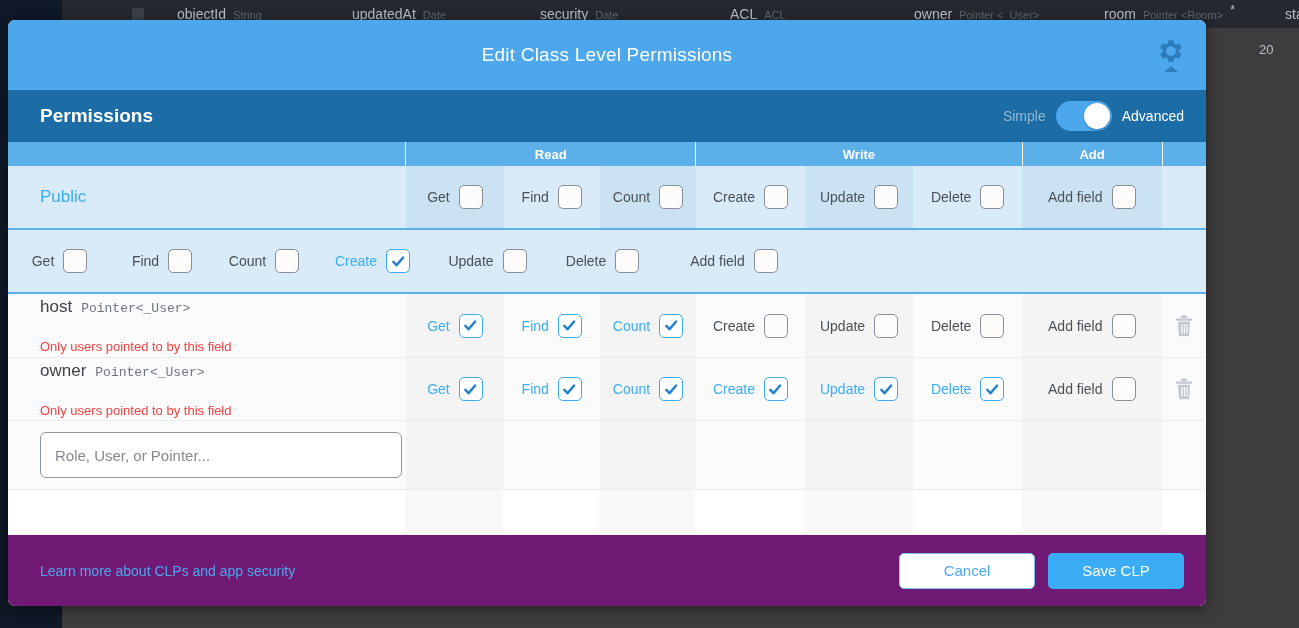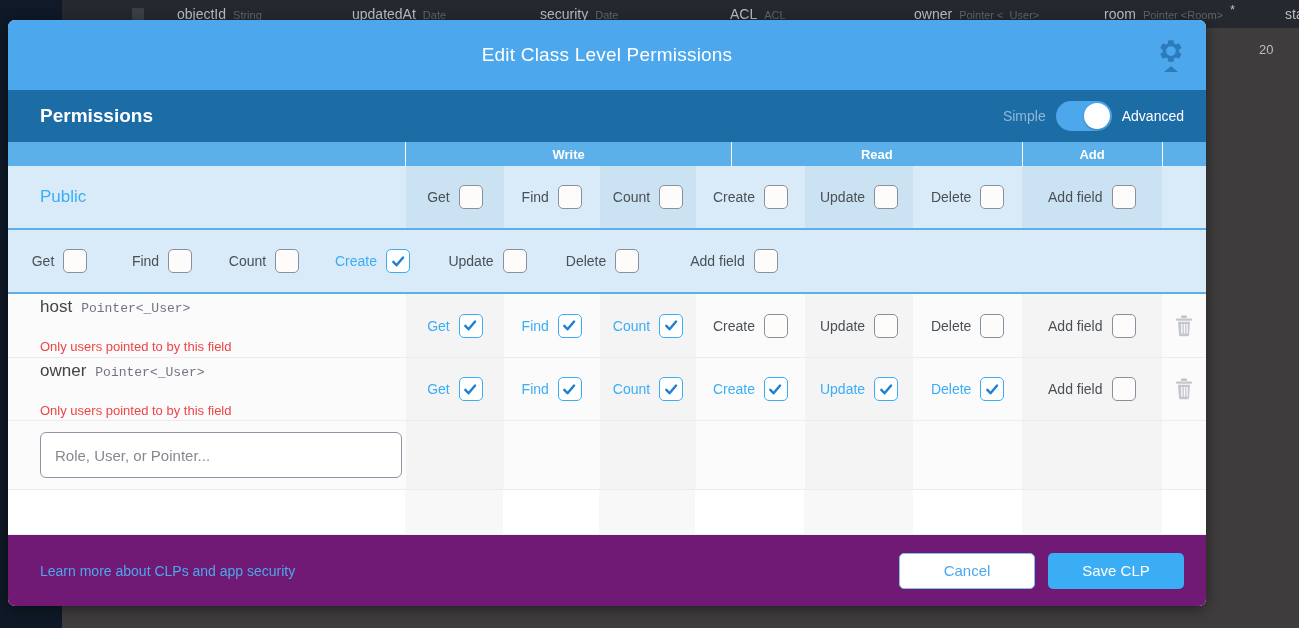--- a/index.html
+++ b/index.html
@@ -252,22 +252,22 @@
         <span class="knob"></span>
       </span>
       <span class="toggle-label on">Advanced</span>
     </div>
   </div>
 
   <div class="table-area">
 
     <div class="grid-head">
       <div class="gh first" style="width:420px;"></div>
+      <div class="gh" style="width:307px;">Read</div>
       <div class="gh" style="width:345px;">Write</div>
-      <div class="gh" style="width:307px;">Read</div>
       <div class="gh" style="width:148px;">Add</div>
       <div class="gh" style="width:47px;"></div>
     </div>
 
     <div class="row blue" style="height:62px;">
       <div class="namecell" style="width:420px;">
         <span class="role-name">Public</span>
       </div>
       <div class="cell shade-a" style="width:103px;">
         <span class="clabel">Get</span>

